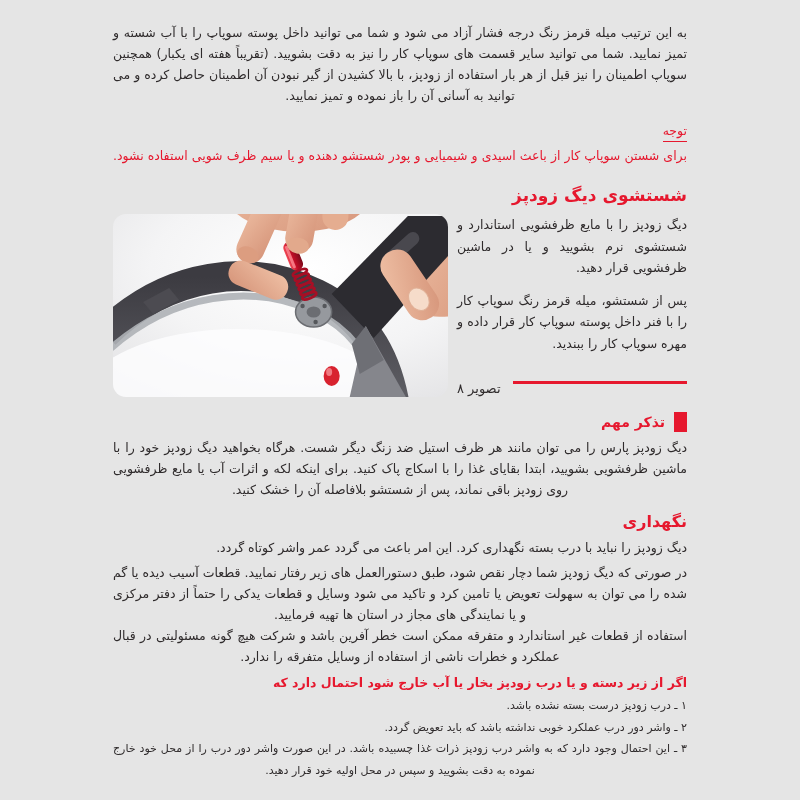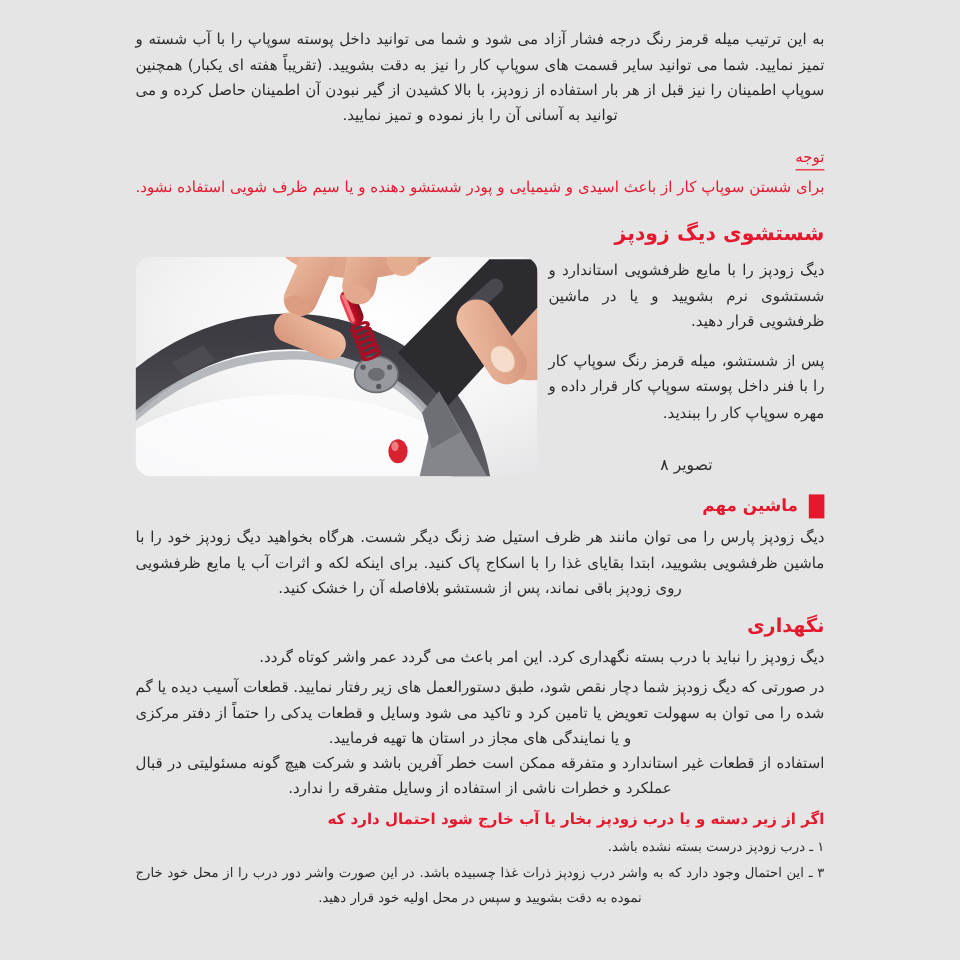--- a/index.html
+++ b/index.html
@@ -64,23 +64,22 @@
     font-size:12.5px;
     line-height:21.5px;
     text-align:justify;
     text-align-last:right;
   }
   .text-col p + p{margin-top:11px;}
   .figcaption{
     margin-top:auto;
     margin-bottom:1px;
     display:flex;
-    align-items:center;
+    align-items:flex-start;
     gap:12px;
-    flex-direction:column;
   }
   .cap-line{flex:1;height:3px;background:var(--red);}
   .cap-text{font-size:13px;color:#2f2b2c;white-space:nowrap;}
   figure.photo{
     margin:0;flex:1;height:183px;
     border-radius:13px;overflow:hidden;
   }
   figure.photo svg{display:block;width:100%;height:100%;}
   .important-row{
     margin-top:15px;
@@ -230,29 +229,30 @@
         <g transform="translate(296 72) rotate(-34)">
           <rect x="-16" y="-40" width="33" height="78" rx="16" fill="url(#skin)"></rect>
           <ellipse cx="0" cy="16" rx="9.5" ry="12" fill="#f6dcca" stroke="#e0b096" stroke-width="1"></ellipse>
         </g>
       </svg>
     </figure>
   </div>
 
   <div class="important-row">
     <span class="red-square"></span>
-    <span class="important-title">ماشین مهم</span>
+    <span class="important-title">تذکر مهم</span>
   </div>
   <p class="body-text after-important">دیگ زودپز پارس را می توان مانند هر ظرف استیل ضد زنگ دیگر شست. هرگاه بخواهید دیگ زودپز خود را با ماشین ظرفشویی بشویید، ابتدا بقایای غذا را با اسکاج پاک کنید. برای اینکه لکه و اثرات آب یا مایع ظرفشویی روی زودپز باقی نماند، پس از شستشو بلافاصله آن را خشک کنید.</p>
 
   <h2 class="section-title h-maintenance">نگهداری</h2>
   <p class="body-text single maintenance-text">دیگ زودپز را نباید با درب بسته نگهداری کرد. این امر باعث می گردد عمر واشر کوتاه گردد.</p>
 
   <p class="body-text ts-para1">در صورتی که دیگ زودپز شما دچار نقص شود، طبق دستورالعمل های زیر رفتار نمایید. قطعات آسیب دیده یا گم شده را می توان به سهولت تعویض یا تامین کرد و تاکید می شود وسایل و قطعات یدکی را حتماً از دفتر مرکزی و یا نمایندگی های مجاز در استان ها تهیه فرمایید.</p>
   <p class="body-text ts-para2">استفاده از قطعات غیر استاندارد و متفرقه ممکن است خطر آفرین باشد و شرکت هیچ گونه مسئولیتی در قبال عملکرد و خطرات ناشی از استفاده از وسایل متفرقه را ندارد.</p>
 
   <div class="steam-title">اگر از زیر دسته و یا درب زودپز بخار یا آب خارج شود احتمال دارد که</div>
   <ul class="steps">
     <li>۱ ـ درب زودپز درست بسته نشده باشد.</li>
+    <li>۲ ـ واشر دور درب عملکرد خوبی نداشته باشد که باید تعویض گردد.</li>
     <li class="wrap">۳ ـ این احتمال وجود دارد که به واشر درب زودپز ذرات غذا چسبیده باشد. در این صورت واشر دور درب را از محل خود خارج نموده به دقت بشویید و سپس در محل اولیه خود قرار دهید.</li>
   </ul>
 
 </div>
 
 </body></html>

